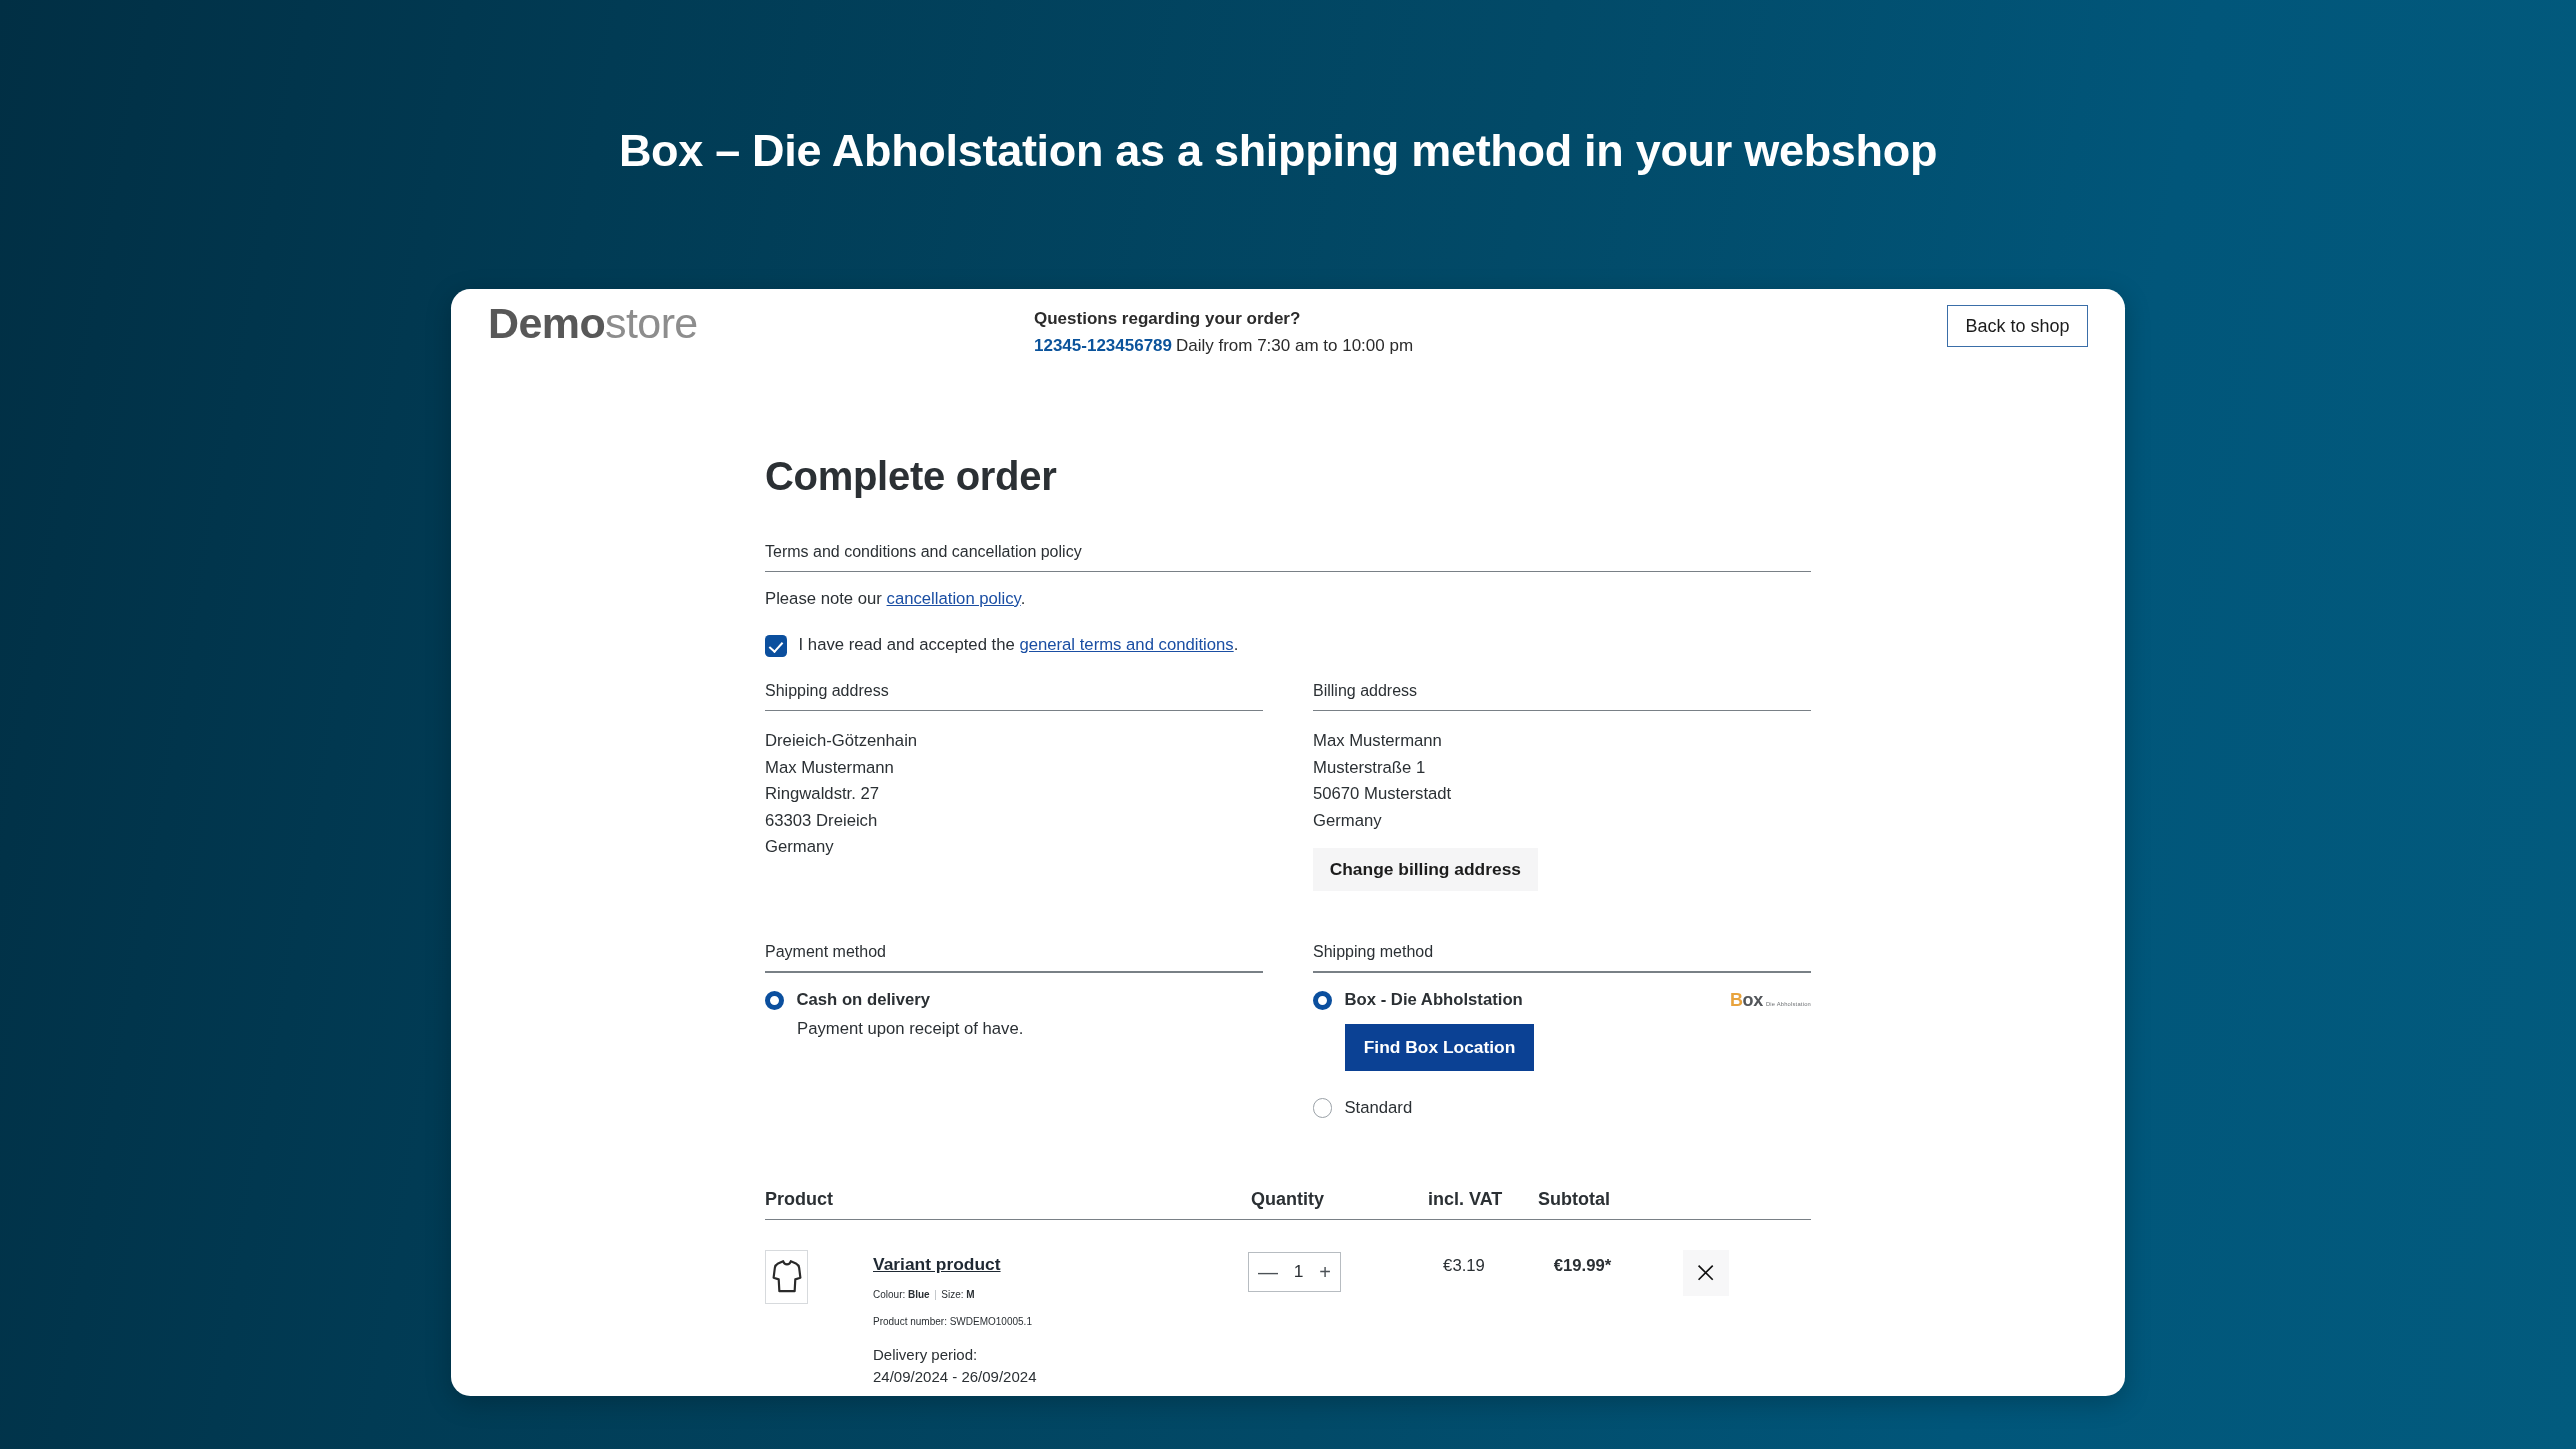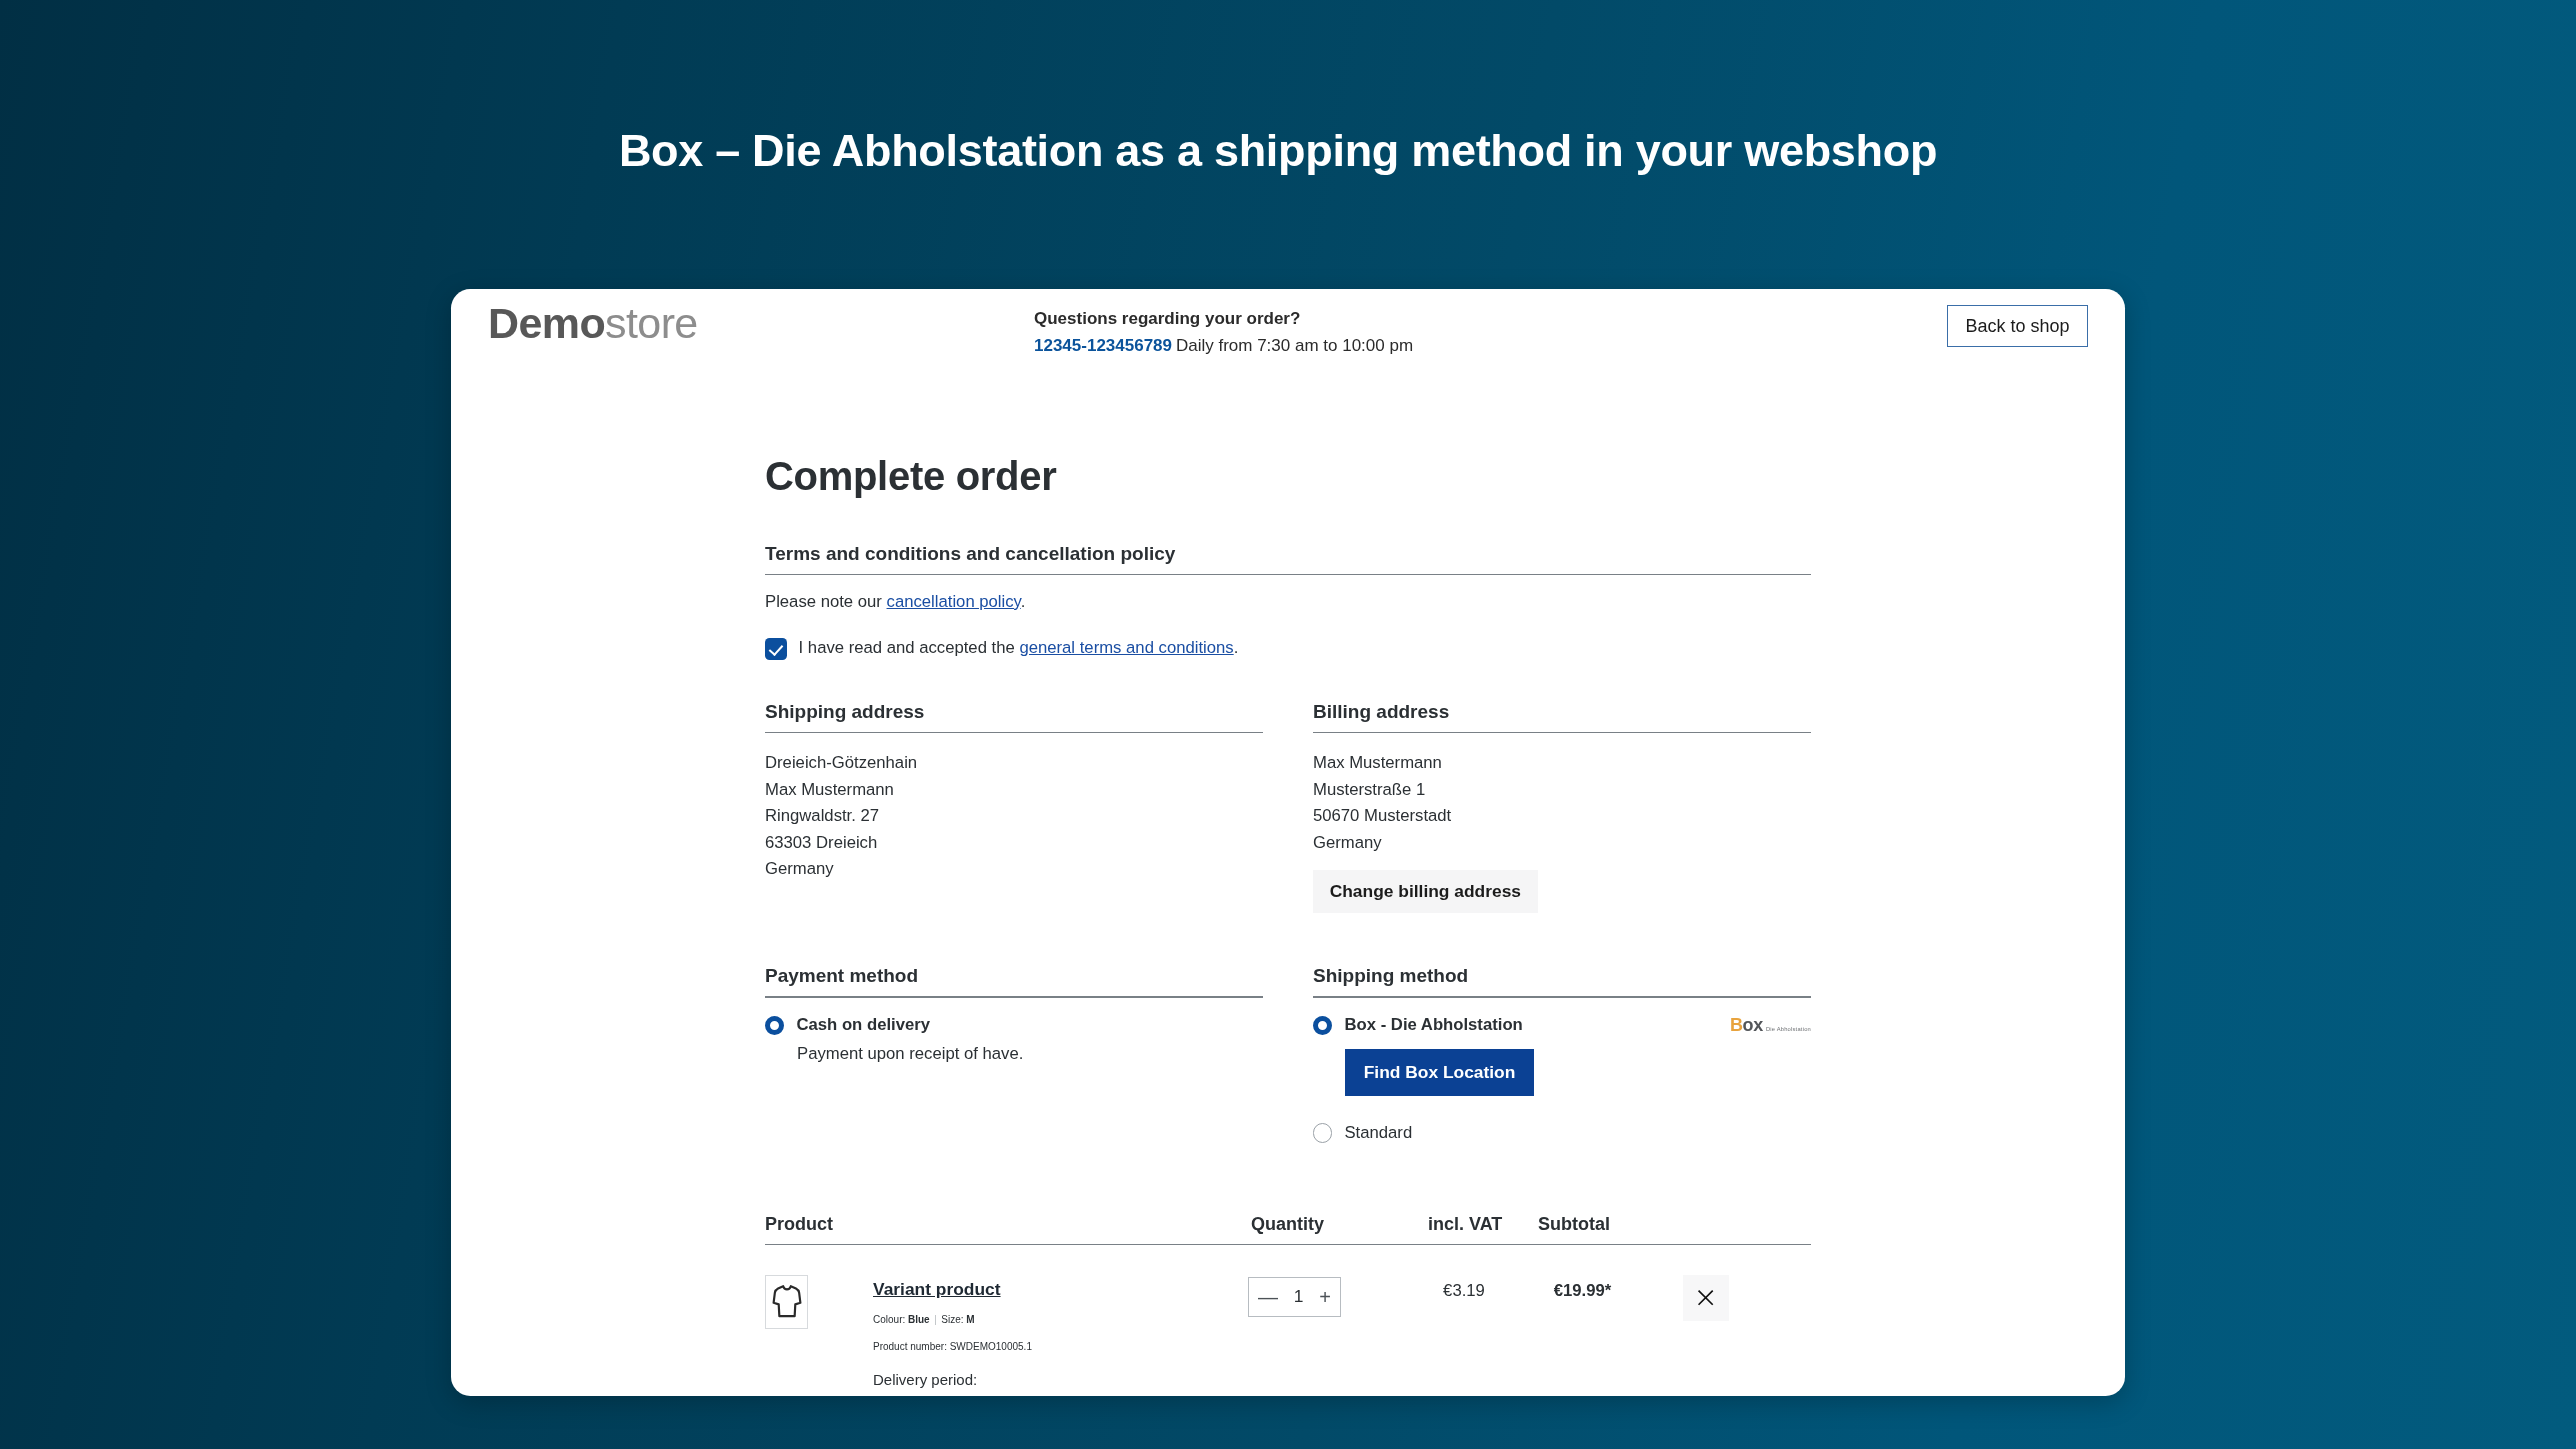--- a/index.html
+++ b/index.html
@@ -127,22 +127,22 @@
   .page-title {
     font-size: 40px;
     font-weight: bold;
     color: #2b3034;
     letter-spacing: -0.3px;
     line-height: 1;
     margin: 0 0 48px 0;
   }
 
   .section-label {
-    font-size: 19px;
-    font-weight: bold;
+    font-size: 16px;
+    font-weight: normal;
     color: #2b3034;
     line-height: 1;
   }
   .rule {
     height: 1.3px;
     background: #798086;
     margin-top: 11px;
   }
 
   .body-text {
@@ -183,21 +183,21 @@
     border: solid #ffffff;
     border-width: 0 2.6px 2.6px 0;
     transform: rotate(42deg);
   }
   #terms-accept-row .body-text { margin-left: 11.6px; }
 
   
   .cols {
     display: flex;
     gap: 50px;
-    margin-top: 42px;
+    margin-top: 26px;
   }
   .col { width: 498px; }
 
   .addr-lines {
     margin-top: 17.4px;
     font-size: 16.7px;
     color: #2b3034;
     line-height: 1.58;
   }
 

